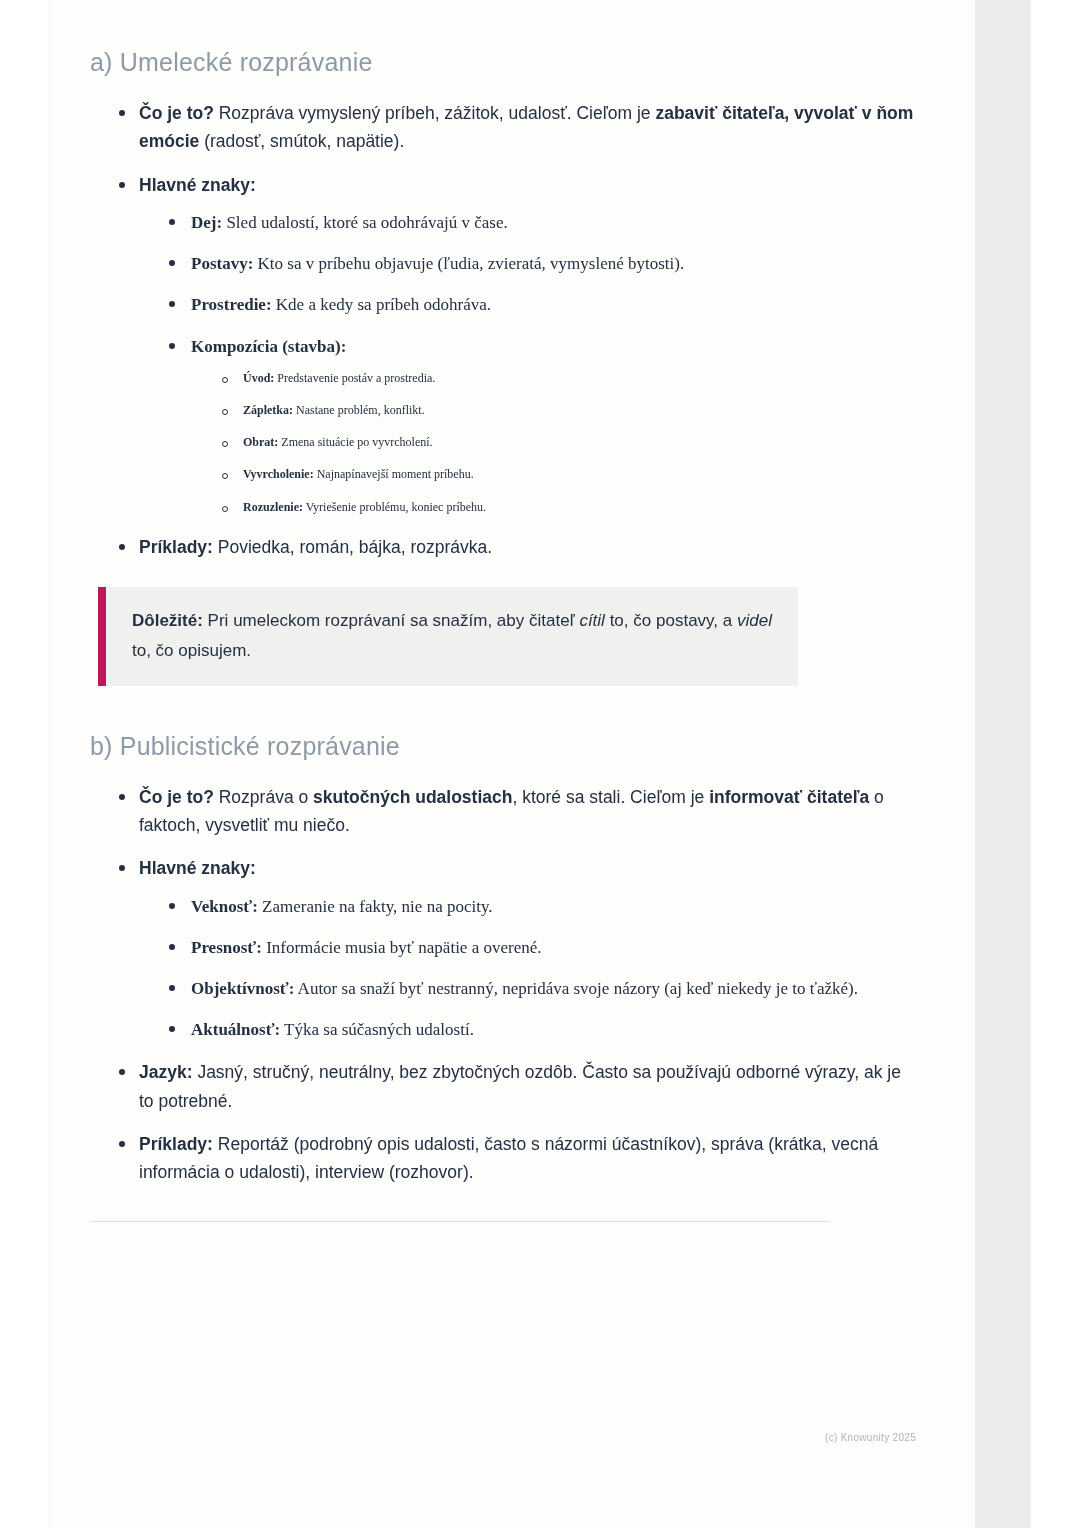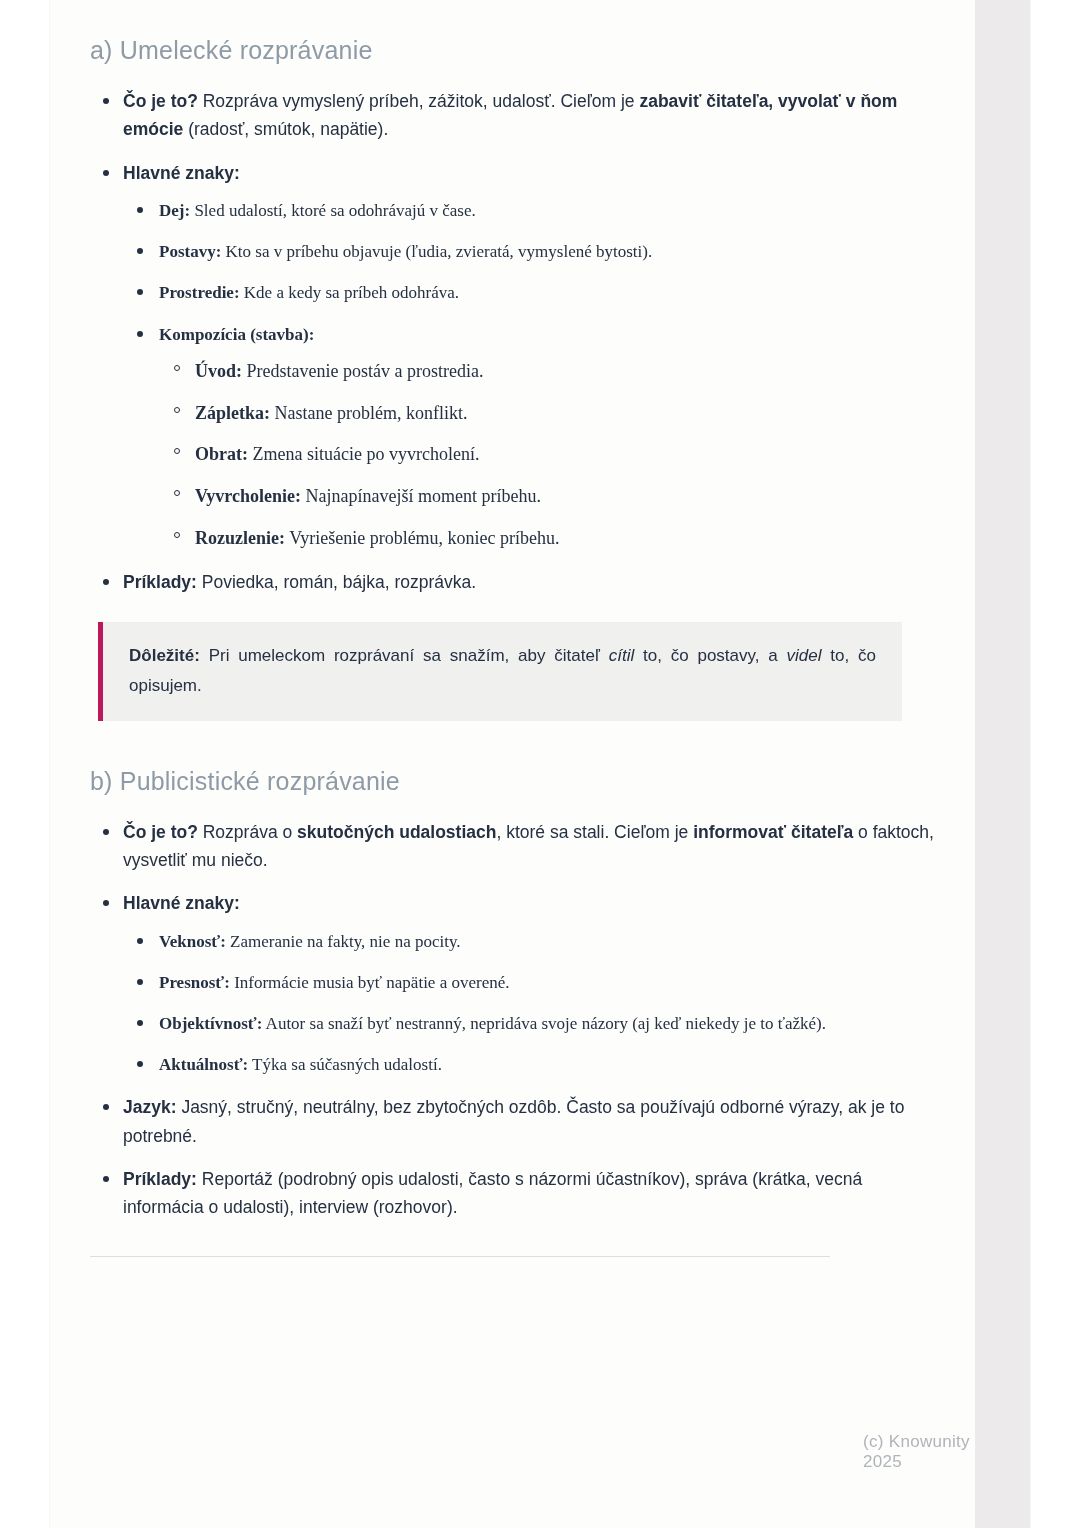--- a/index.html
+++ b/index.html
@@ -37,36 +37,36 @@
     position: absolute;
     right: 0;
     top: 0;
     width: 55px;
     height: 1528px;
     background: #eceaea;
   }
   .content {
     position: absolute;
     left: 40px;
-    top: 36px;
+    top: 48px;
     width: 845px;
   }
   h2.section-title {
     font-size: 25px;
     font-weight: 400;
     color: #8e9aa6;
     margin: 0 0 22px 0;
     letter-spacing: 0.2px;
   }
   h2.section-title.second {
     margin-top: 46px;
   }
   ul {
     list-style: none;
-    margin: 0;
+    margin: 16px;
     padding: 0;
   }
   li.l1 {
     position: relative;
     padding-left: 33px;
     margin-bottom: 15px;
     font-size: 17.5px;
     line-height: 1.62;
     color: #253042;
   }
@@ -103,67 +103,66 @@
     border-radius: 50%;
     background: #253042;
   }
   ul.lvl3 {
     margin-top: 9px;
   }
   li.l3 {
     position: relative;
     padding-left: 36px;
     margin-bottom: 13px;
-    font-size: 18px;
+    font-size: 12px;
     line-height: 1.6;
     color: #253042;
   }
   li.l3::before {
     content: "";
     position: absolute;
     left: 15px;
     top: 8px;
     width: 6px;
     height: 6px;
     border-radius: 50%;
     border: 1.4px solid #253042;
     background: transparent;
     box-sizing: border-box;
   }
   b, .b { font-weight: 700; }
   i, .i { font-style: italic; }
   .callout {
     margin: 26px 0 0 8px;
     background: #f0f0ee;
-    border-left: 5px solid #be185d;
+    border-left: 8px solid #be185d;
     padding: 19px 26px 20px 26px;
-    width: 804px;
+    width: 700px;
     box-sizing: border-box;
   }
   .callout p {
     margin: 0;
     font-size: 17px;
     line-height: 1.75;
     text-align: justify;
     color: #253042;
   }
   .divider {
     margin-top: 34px;
     width: 740px;
     height: 1px;
     background: #dedede;
   }
   .footer {
     position: absolute;
     left: 775px;
     top: 1432px;
-    font-size: 17px;
+    font-size: 10px;
     color: #b0b4b9;
     letter-spacing: 0.3px;
-    margin-left: 38px;
   }
 </style>
 </head>
 <body>
 
 <div class="page">
   <div class="page-inner">
     <div class="content">
 
       <h2 class="section-title">a) Umelecké rozprávanie</h2>

